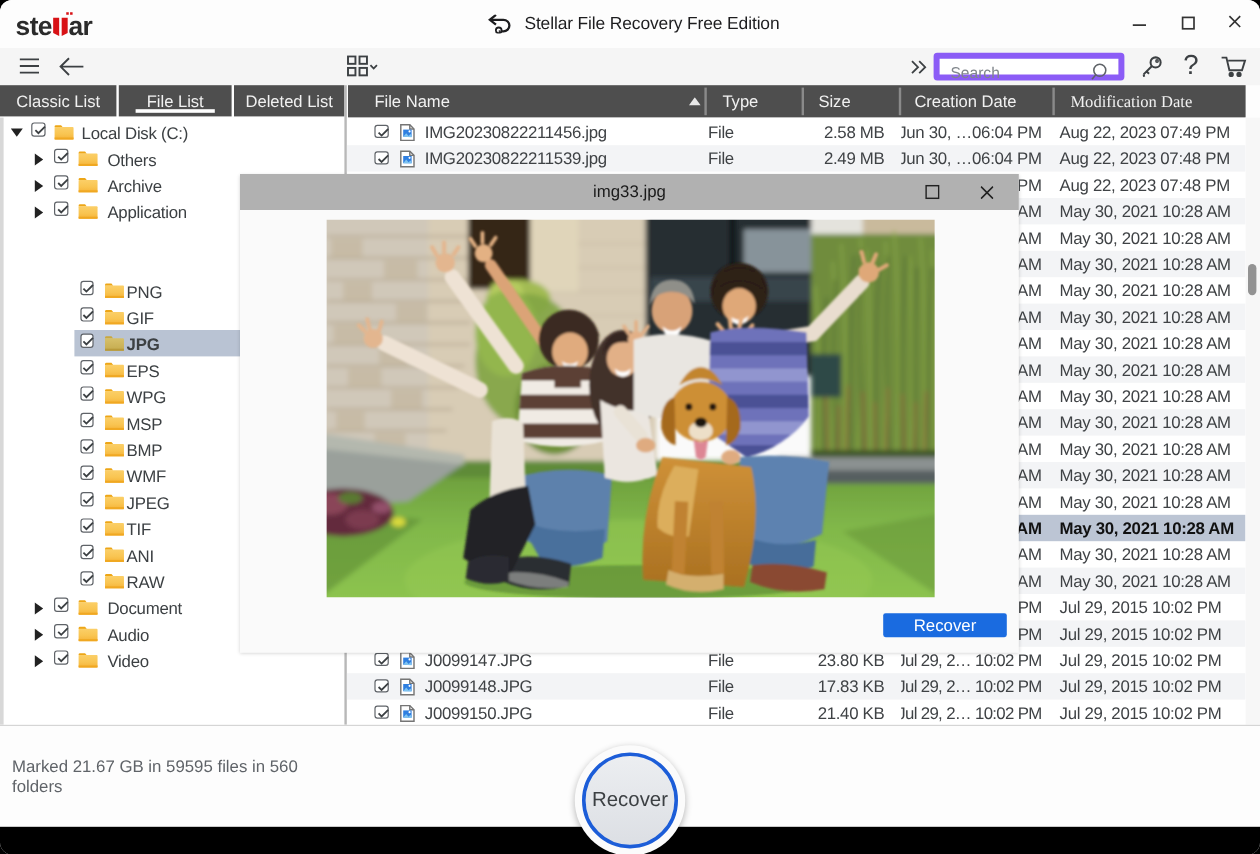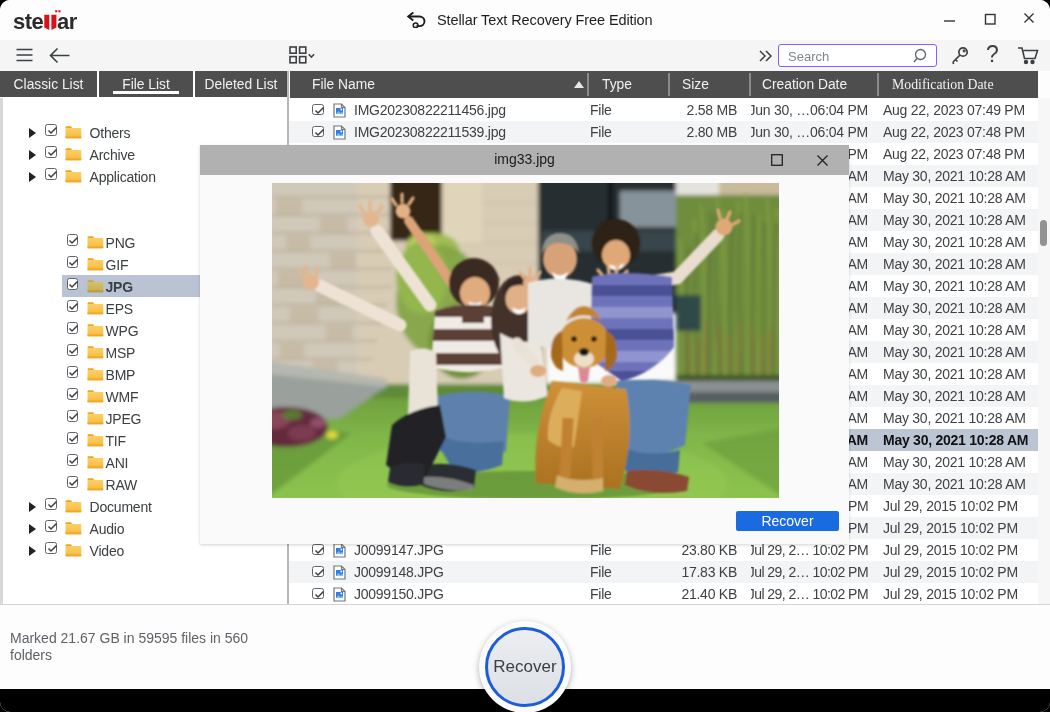--- a/index.html
+++ b/index.html
@@ -9,21 +9,21 @@
 
 
 #titlebar { position:absolute; left:0; top:0; width:1050px; height:40px; background:#fdfdfd; }
 #logo { position:absolute; left:13px; top:8px; }
 #apptitle { position:absolute; left:405px; top:0; height:40px; display:flex; align-items:center; }
 #apptitle .t { font-size:14.5px; color:#1d1d1f; margin-left:9px; letter-spacing:-0.1px; }
 .winbtn { position:absolute; top:0; width:30px; height:40px; }
 
 
 #toolbar { position:absolute; left:0; top:40px; width:1050px; height:31px; background:#f5f5f5; }
-#searchbox { position:absolute; left:778px; top:4px; width:159px; height:23px; background:#fff; border:1px solid #8b5cf6; border-radius:3px; }
+#searchbox { position:absolute; left:778px; top:4px; width:159px; height:23px; background:#fff; border:5px solid #8b5cf6; border-radius:3px; }
 #searchbox .ph { position:absolute; left:9px; top:4px; font-size:13px; color:#80868b; }
 
 
 #tabrow { position:absolute; left:0; top:71px; width:1050px; height:27px;padding-left:36px; }
 .tab { position:absolute; top:0; height:26px; background:#4e4e4e; color:#f1f1f1; font-size:13.8px; display:flex; align-items:center; justify-content:center; }
 #hdr { position:absolute; left:290px; top:0; width:748px; height:27px; background:#4e4e4e; color:#f1f1f1; font-size:13.8px; }
 .hcol { position:absolute; top:0; height:27px; display:flex; align-items:center; }
 .hsep { position:absolute; top:2px; height:23px; width:2px; background:#8a8a8a; }
 
 
@@ -93,21 +93,21 @@
         <text x="44" y="21" font-size="22" font-weight="bold" fill="#2b2b2b" letter-spacing="-0.5">ar</text>
       </svg>
     </div>
     <div id="apptitle">
       <svg width="23" height="16" viewBox="0 0 23 16">
         <path d="M3.5 4.5 H14.5 a5 4.8 0 0 1 0 9.6 h-2.2" fill="none" stroke="#1d1d1f" stroke-width="1.9"></path>
         <path d="M8.3 0.4 L3.2 4.5 L8.3 8.6" fill="none" stroke="#1d1d1f" stroke-width="1.9"></path>
         <circle cx="10.6" cy="13.3" r="2.4" fill="none" stroke="#1d1d1f" stroke-width="1.5"></circle>
         <circle cx="11.2" cy="13.9" r="0.7" fill="#1d1d1f"></circle>
       </svg>
-      <div class="t">Stellar Text Recovery Free Edition</div>
+      <div class="t">Stellar File Recovery Free Edition</div>
     </div>
     <div class="winbtn" style="left:934px;">
       <svg width="30" height="40">
           <line x1="10" y1="21" x2="21" y2="21" stroke="#333" stroke-width="1.4"></line>
         </svg>
     </div>
     <div class="winbtn" style="left:975px;">
       <svg width="30" height="40">
           <rect x="10.5" y="14.5" width="9.5" height="9.5" fill="none" stroke="#333" stroke-width="1.4"></rect>
         </svg>
@@ -188,21 +188,34 @@
  <linearGradient id="fg" x1="0" y1="0" x2="0" y2="1">
               <stop offset="0" stop-color="#fbcf68"></stop>
               <stop offset="0.55" stop-color="#f9c552"></stop>
               <stop offset="1" stop-color="#f5b338"></stop>
             </linearGradient>
  <linearGradient id="fgs" x1="0" y1="0" x2="0" y2="1">
               <stop offset="0" stop-color="#d6c06a"></stop>
               <stop offset="1" stop-color="#c5ab4e"></stop>
             </linearGradient>
 </defs>
-        </svg><div class="trow" style="top:23px;">
+        </svg><div class="trow" style="top:1px;">
+          <div class="tri open" style="left:9px;"></div>
+          <div class="cb" style="left:26px;">
+            <svg width="11" height="9" viewBox="0 0 11 9">
+              <path d="M1.5 4.5 L4 7 L9.5 1.5" fill="none" stroke="#3c4043" stroke-width="1.5"></path>
+            </svg>
+          </div>
+          <div class="folder" style="left:44.5px;"><svg width="17" height="14" viewBox="0 0 17 14">
+  <path d="M0.5 2.5 a1.2 1.2 0 0 1 1.2 -1.2 h4.2 l1.4 1.8 h-6.8 z" fill="#eda617"></path>
+  <rect x="0.5" y="2.9" width="15.8" height="10.4" rx="0.8" fill="url(#fg)"></rect>
+  <rect x="0.5" y="11.6" width="15.8" height="1.7" fill="#f0a822"></rect>
+</svg></div>
+          <div class="tlabel" style="left:68px;">Local Disk (C:)</div>
+        </div><div class="trow" style="top:23px;">
           <div class="tri closed" style="left:29px;"></div>
           <div class="cb" style="left:45px;">
             <svg width="11" height="9" viewBox="0 0 11 9">
               <path d="M1.5 4.5 L4 7 L9.5 1.5" fill="none" stroke="#3c4043" stroke-width="1.5"></path>
             </svg>
           </div>
           <div class="folder" style="left:65px;"><svg width="17" height="14" viewBox="0 0 17 14">
   <path d="M0.5 2.5 a1.2 1.2 0 0 1 1.2 -1.2 h4.2 l1.4 1.8 h-6.8 z" fill="#eda617"></path>
   <rect x="0.5" y="2.9" width="15.8" height="10.4" rx="0.8" fill="url(#fg)"></rect>
   <rect x="0.5" y="11.6" width="15.8" height="1.7" fill="#f0a822"></rect>
@@ -451,21 +464,21 @@
           </div>
     <div class="ficon"><svg width="13" height="15" viewBox="0 0 13 15">
   <path d="M1 1 h7.5 l3.5 3.5 v9.5 h-11 z" fill="#fff" stroke="#757575" stroke-width="1.2"></path>
   <path d="M8.5 1 v3.5 h3.5" fill="none" stroke="#757575" stroke-width="1.2"></path>
   <rect x="3" y="5" width="7" height="6" fill="#2f7fe0"></rect>
   <path d="M3 11 l2.5 -3 l2 2.3 l1.5 -1.6 l1 1.3 v1.3 z" fill="#7ec3f0"></path>
   <circle cx="8.3" cy="6.5" r="0.9" fill="#fff"></circle>
 </svg></div>
     <div class="fc fname">IMG20230822211539.jpg</div>
     <div class="fc ftype">File</div>
-    <div class="fc fsize">2.80 MB</div>
+    <div class="fc fsize">2.49 MB</div>
     <div class="fc fcrea">
             <span>Jun 30, …06:04 PM</span>
           </div>
     <div class="fc fmod">Aug 22, 2023 07:48 PM</div>
   </div>
         <div class="frow" style="top:45px;">
     <div class="fcb">
             <svg width="11" height="9" viewBox="0 0 11 9">
               <path d="M1.5 4.5 L4 7 L9.5 1.5" fill="none" stroke="#3c4043" stroke-width="1.5"></path>
             </svg>

